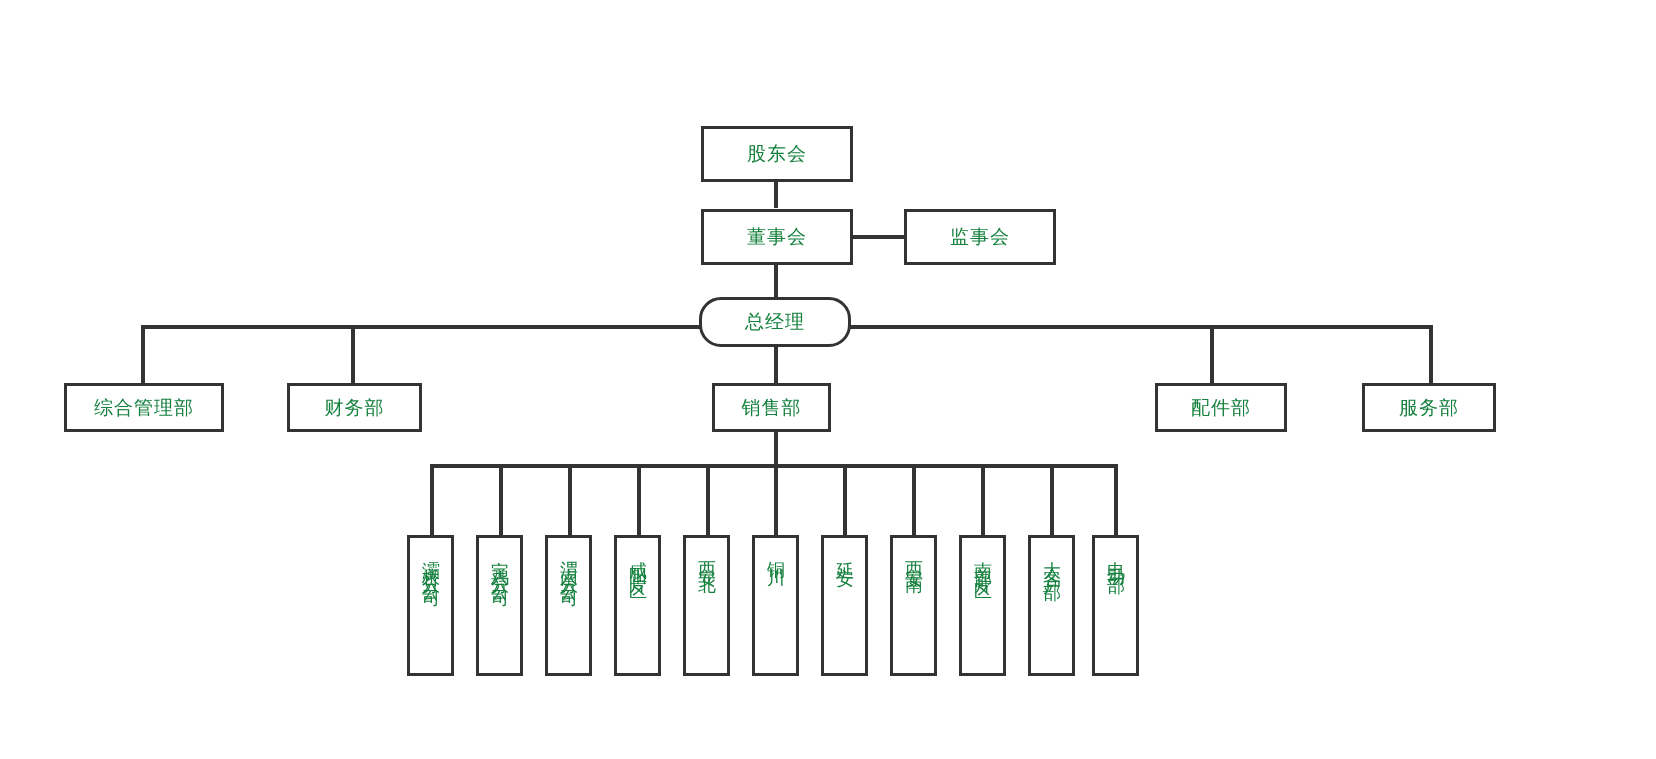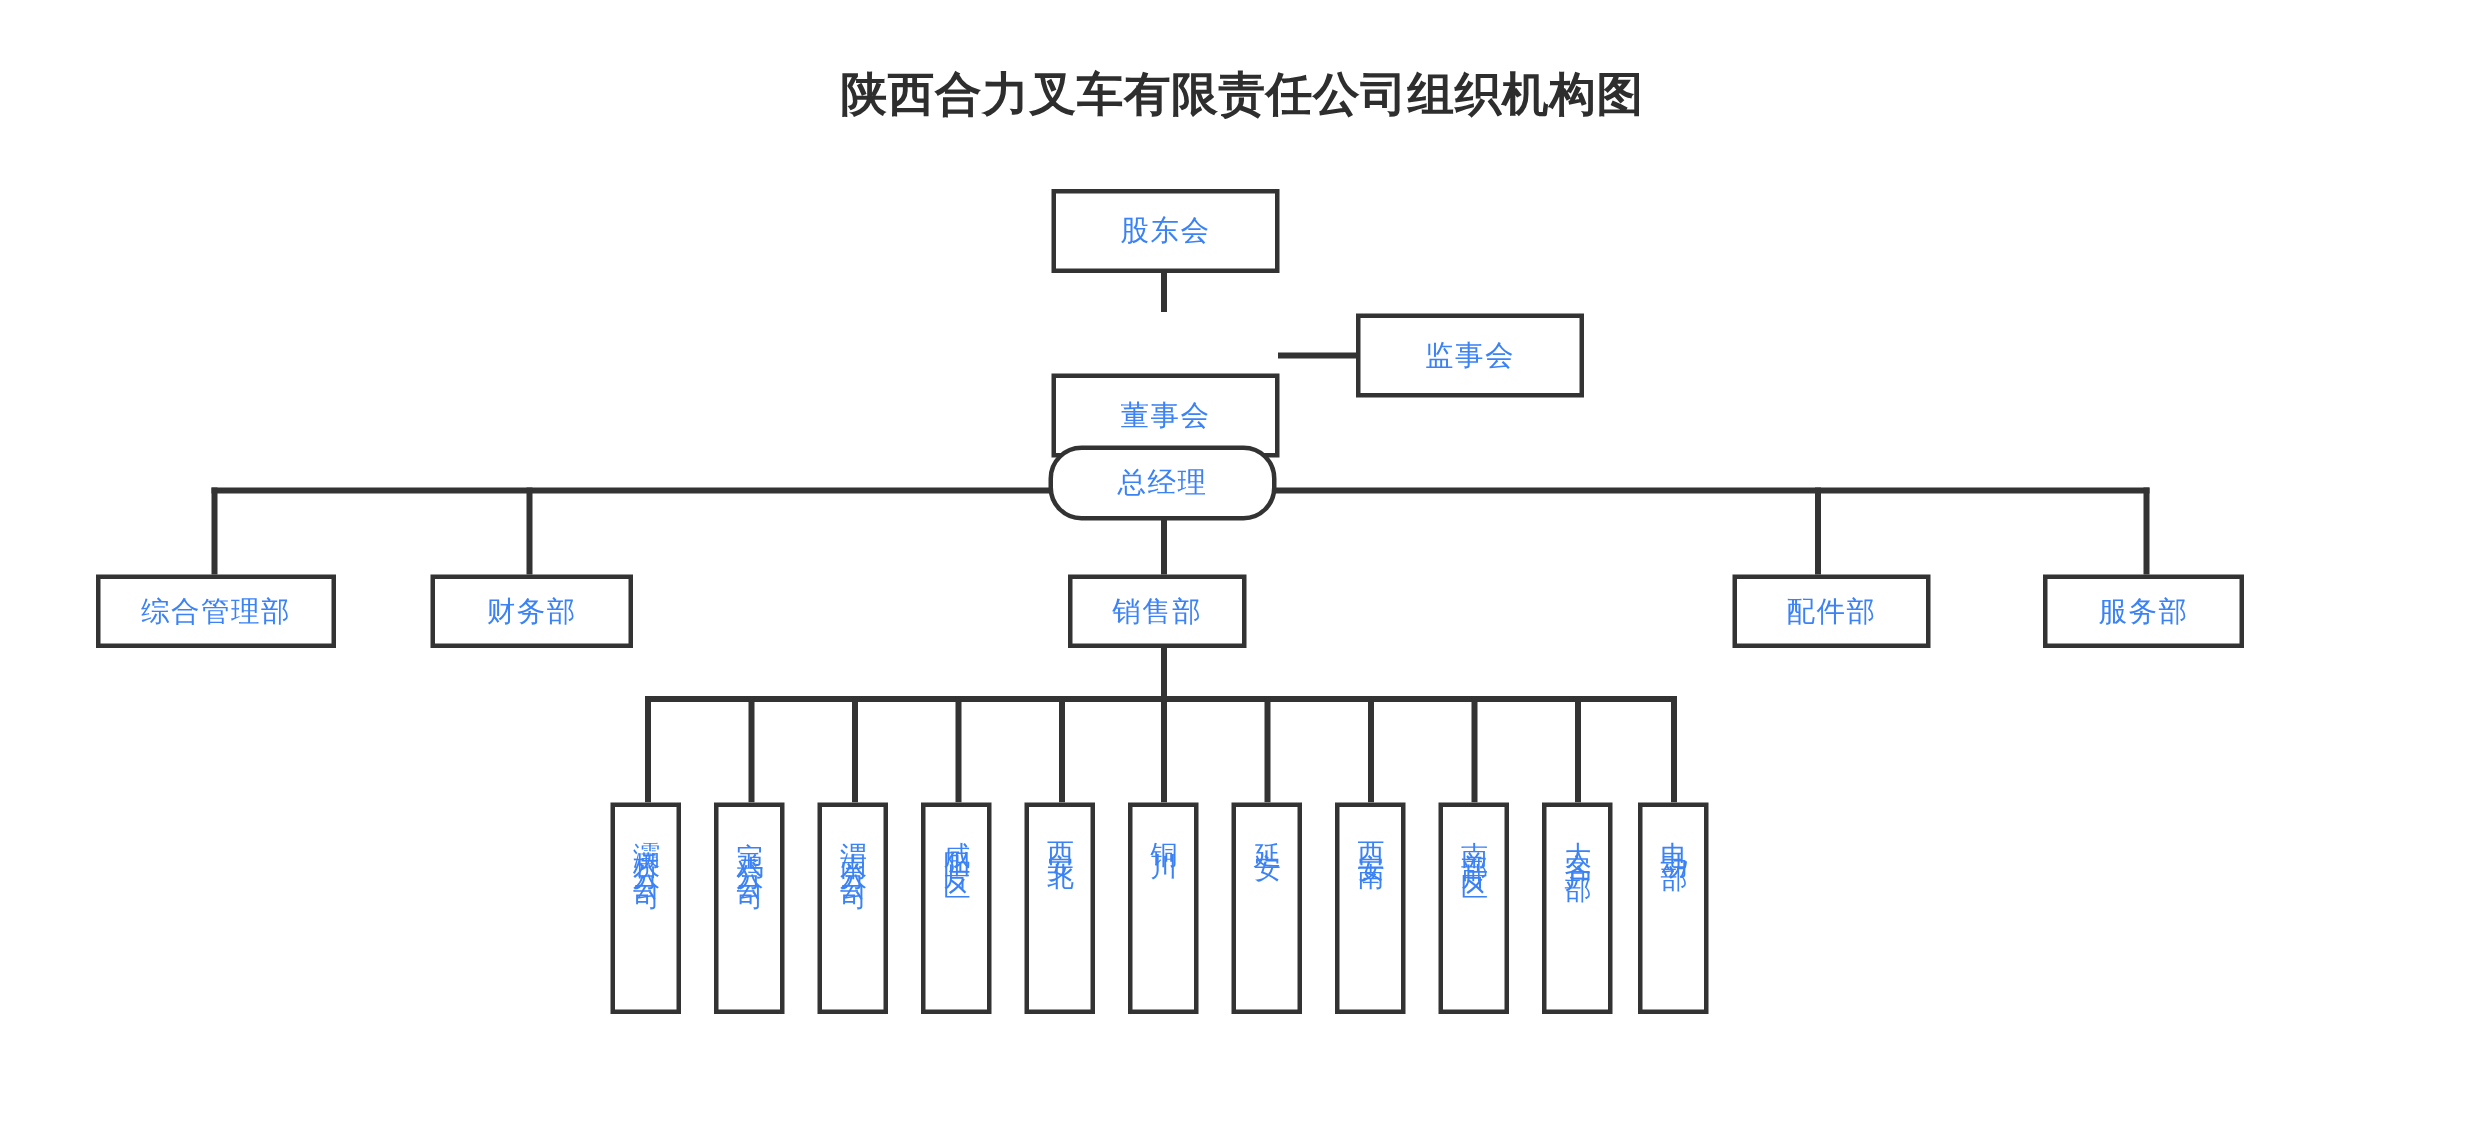--- a/index.html
+++ b/index.html
@@ -32,21 +32,21 @@
   }
   .node {
     position: absolute;
     box-sizing: border-box;
     border: 3px solid #333333;
     background: #ffffff;
     display: flex;
     align-items: center;
     justify-content: center;
     font-size: 19px;
-    color: #3b82f6;
+    color: #15803d;
     letter-spacing: 1px;
     z-index: 2;
   }
   .node.vert {
     font-size: 18px;
     letter-spacing: 0px;
     align-items: flex-start;
     padding-top: 9px;
     line-height: 1.62;
   }
@@ -62,21 +62,20 @@
     position: absolute;
     background: #333333;
     z-index: 1;
   }
 </style>
 </head>
 <body>
 
 <div id="canvas">
 
-  <div id="chart-title">陕西合力叉车有限责任公司组织机构图</div>
 
   <div class="conn" style="left:774px; top:182px; width:4px; height:26px;"></div>
 
   <div class="conn" style="left:852px; top:235px; width:54px; height:4px;"></div>
 
   <div class="conn" style="left:774px; top:265px; width:4px; height:32px;"></div>
 
   <div class="conn" style="left:141px; top:325px; width:561px; height:4px;"></div>
   <div class="conn" style="left:850px; top:325px; width:583px; height:4px;"></div>
 
@@ -98,21 +97,21 @@
   <div class="conn" style="left:843px; top:464px; width:4px; height:71px;"></div>
   <div class="conn" style="left:912px; top:464px; width:4px; height:71px;"></div>
   <div class="conn" style="left:981px; top:464px; width:4px; height:71px;"></div>
   <div class="conn" style="left:1050px; top:464px; width:4px; height:71px;"></div>
   <div class="conn" style="left:1114px; top:464px; width:4px; height:71px;"></div>
 
   <div class="node" style="left:701px; top:126px; width:152px; height:56px;">
     <span>股东会</span>
   </div>
 
-  <div class="node" style="left:701px; top:209px; width:152px; height:56px;margin-top:40px;">
+  <div class="node" style="left:701px; top:209px; width:152px; height:56px;">
     <span>董事会</span>
   </div>
 
   <div class="node" style="left:904px; top:209px; width:152px; height:56px;">
     <span>监事会</span>
   </div>
 
   <div class="node" style="left:699px; top:297px; width:152px; height:50px;border-radius:22px;">
     <span>总经理</span>
   </div>

